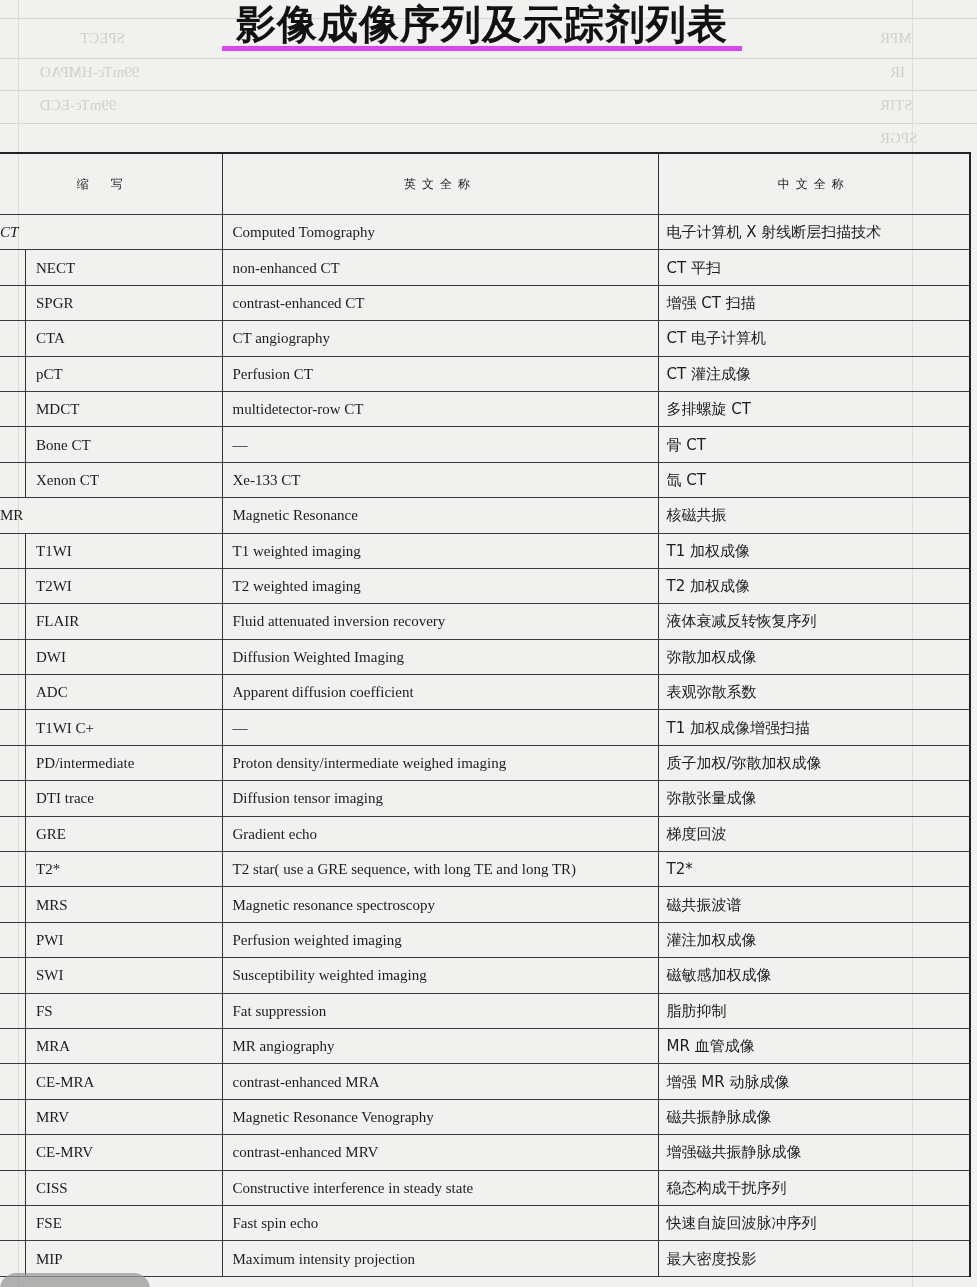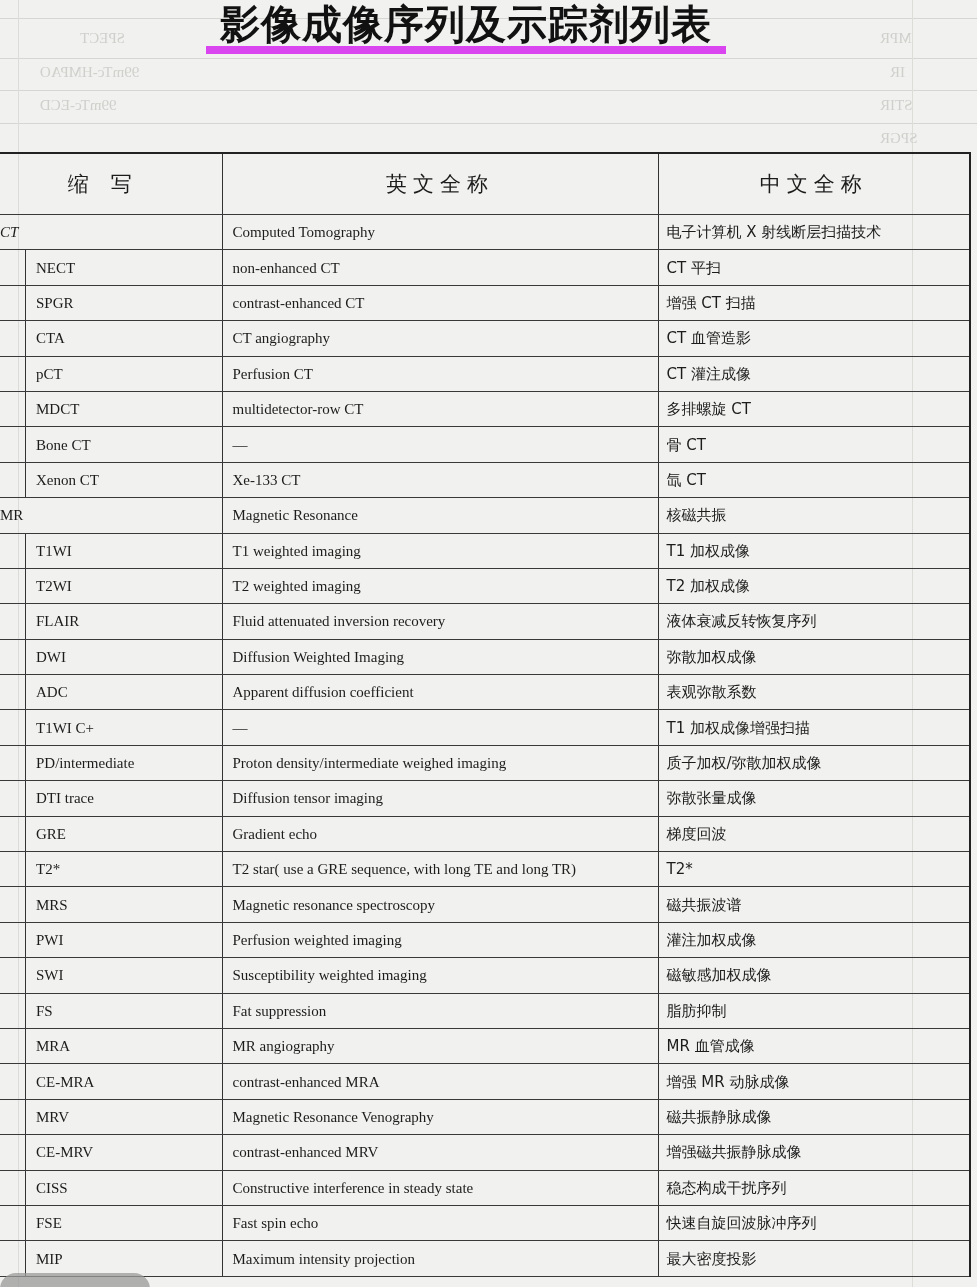--- a/index.html
+++ b/index.html
@@ -13,25 +13,25 @@
     
     .ghost {
       position: absolute; left: 0; top: 0; width: 977px; height: 1287px;
       pointer-events: none;
     }
     .ghost .gl { position: absolute; left: 0; right: 0; height: 1px; background: #d6d6d3; }
     .ghost .gv { position: absolute; top: 0; bottom: 0; width: 1px; background: #dcdcd9; }
     .ghost .gt { position: absolute; color: #cfcfcc; font-size: 15px; white-space: nowrap; transform: scaleX(-1); }
 
     .title {
-      position: absolute; left: 206px; top: 2px; width: 520px; height: 44px;
+      position: absolute; left: 222px; top: 2px; width: 520px; height: 44px;
       font-family: "DejaVu Sans", sans-serif; font-weight: bold;
       font-size: 40px; letter-spacing: 1px; line-height: 44px;
       color: #111; text-align: center;
-      border-bottom: 8px solid #d946ef;
+      border-bottom: 5px solid #d946ef;
     }
 
     .tbl {
       position: absolute; left: 0; top: 152px; width: 970px;
       border-collapse: collapse; table-layout: fixed;
       border-top: 2px solid #222;
       border-right: 2px solid #222;
     }
     .tbl td, .tbl th {
       border-bottom: 1px solid #3a3a3a;
@@ -39,21 +39,21 @@
       font-size: 15px; font-weight: normal;
       white-space: nowrap; overflow: hidden;
       height: 34.4px; line-height: 34px;
       text-align: left;
     }
     .tbl col.c1 { width: 222px; }
     .tbl col.c2 { width: 436px; }
     .tbl col.c3 { width: 312px; }
     .tbl .c-en { border-left: 1px solid #333; }
     .tbl .c-zh { border-left: 1px solid #333; }
-    .tbl tr.head th { height: 60px; line-height: 60px; font-size: 21px; letter-spacing: 6px; text-align: center; padding: 0; }
+    .tbl tr.head th { height: 60px; line-height: 60px; font-size: 12px; letter-spacing: 6px; text-align: center; padding: 0; }
     .tbl tr.head th.h-abbr { letter-spacing: 22px; padding-left: 0; }
     .tbl tr.group td.abbr { text-align: left; padding-left: 0; }
     .tbl tr.group td.abbr.italic { font-style: italic; }
     .tbl tr.item td.abbr { padding-left: 36px; position: relative; }
     .tbl tr.item td.abbr::before {
       content: ""; position: absolute; left: 25px; top: -1px; bottom: -1px; width: 1px; background: #333;
     }
     .tbl tr.item td.abbr { border-bottom-color: #3a3a3a; }
     .tbl td.zh { font-family: "DejaVu Sans", sans-serif; font-size: 15px; padding-left: 8px; border-radius: 11px; }
     .tbl td.en { }
@@ -109,21 +109,21 @@
         <td class="zh c-zh">CT 平扫</td>
       </tr>
       <tr class="item">
         <td class="abbr">SPGR</td>
         <td class="en c-en">contrast-enhanced CT</td>
         <td class="zh c-zh">增强 CT 扫描</td>
       </tr>
       <tr class="item">
         <td class="abbr">CTA</td>
         <td class="en c-en">CT angiography</td>
-        <td class="zh c-zh">CT 血管造影</td>
+        <td class="zh c-zh">CT 电子计算机</td>
       </tr>
       <tr class="item">
         <td class="abbr">pCT</td>
         <td class="en c-en">Perfusion CT</td>
         <td class="zh c-zh">CT 灌注成像</td>
       </tr>
       <tr class="item">
         <td class="abbr">MDCT</td>
         <td class="en c-en">multidetector-row CT</td>
         <td class="zh c-zh">多排螺旋 CT</td>

